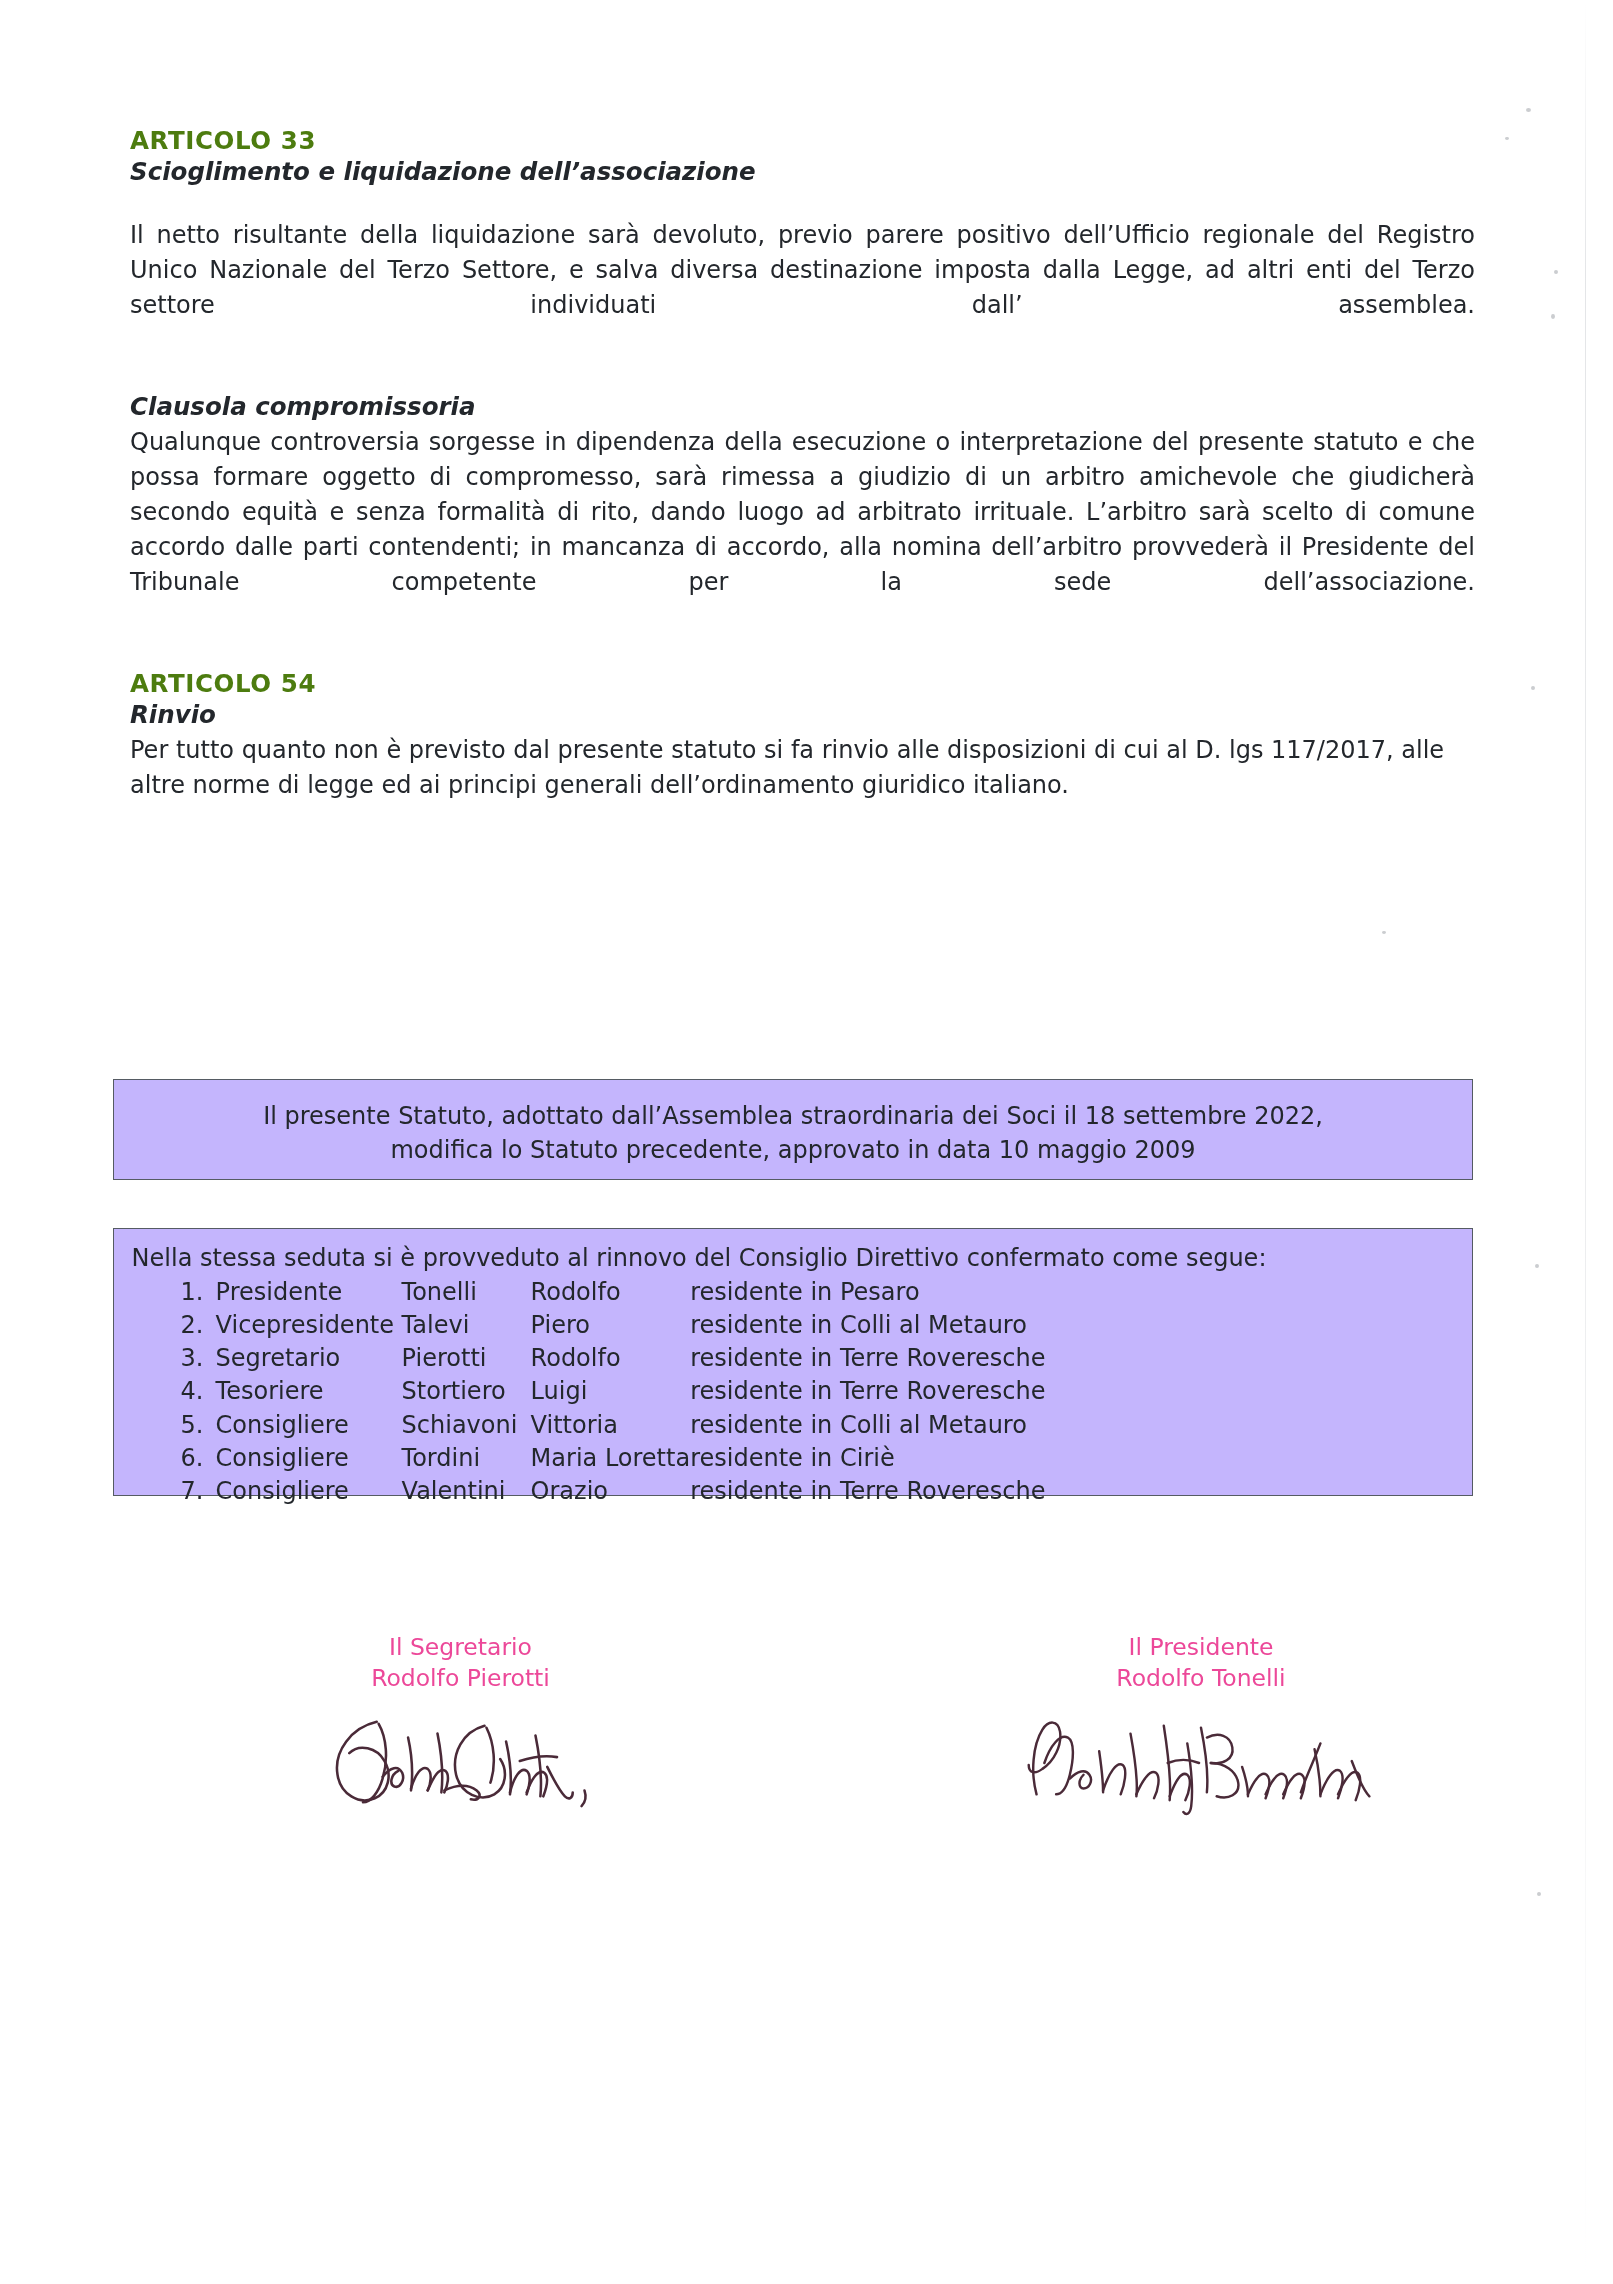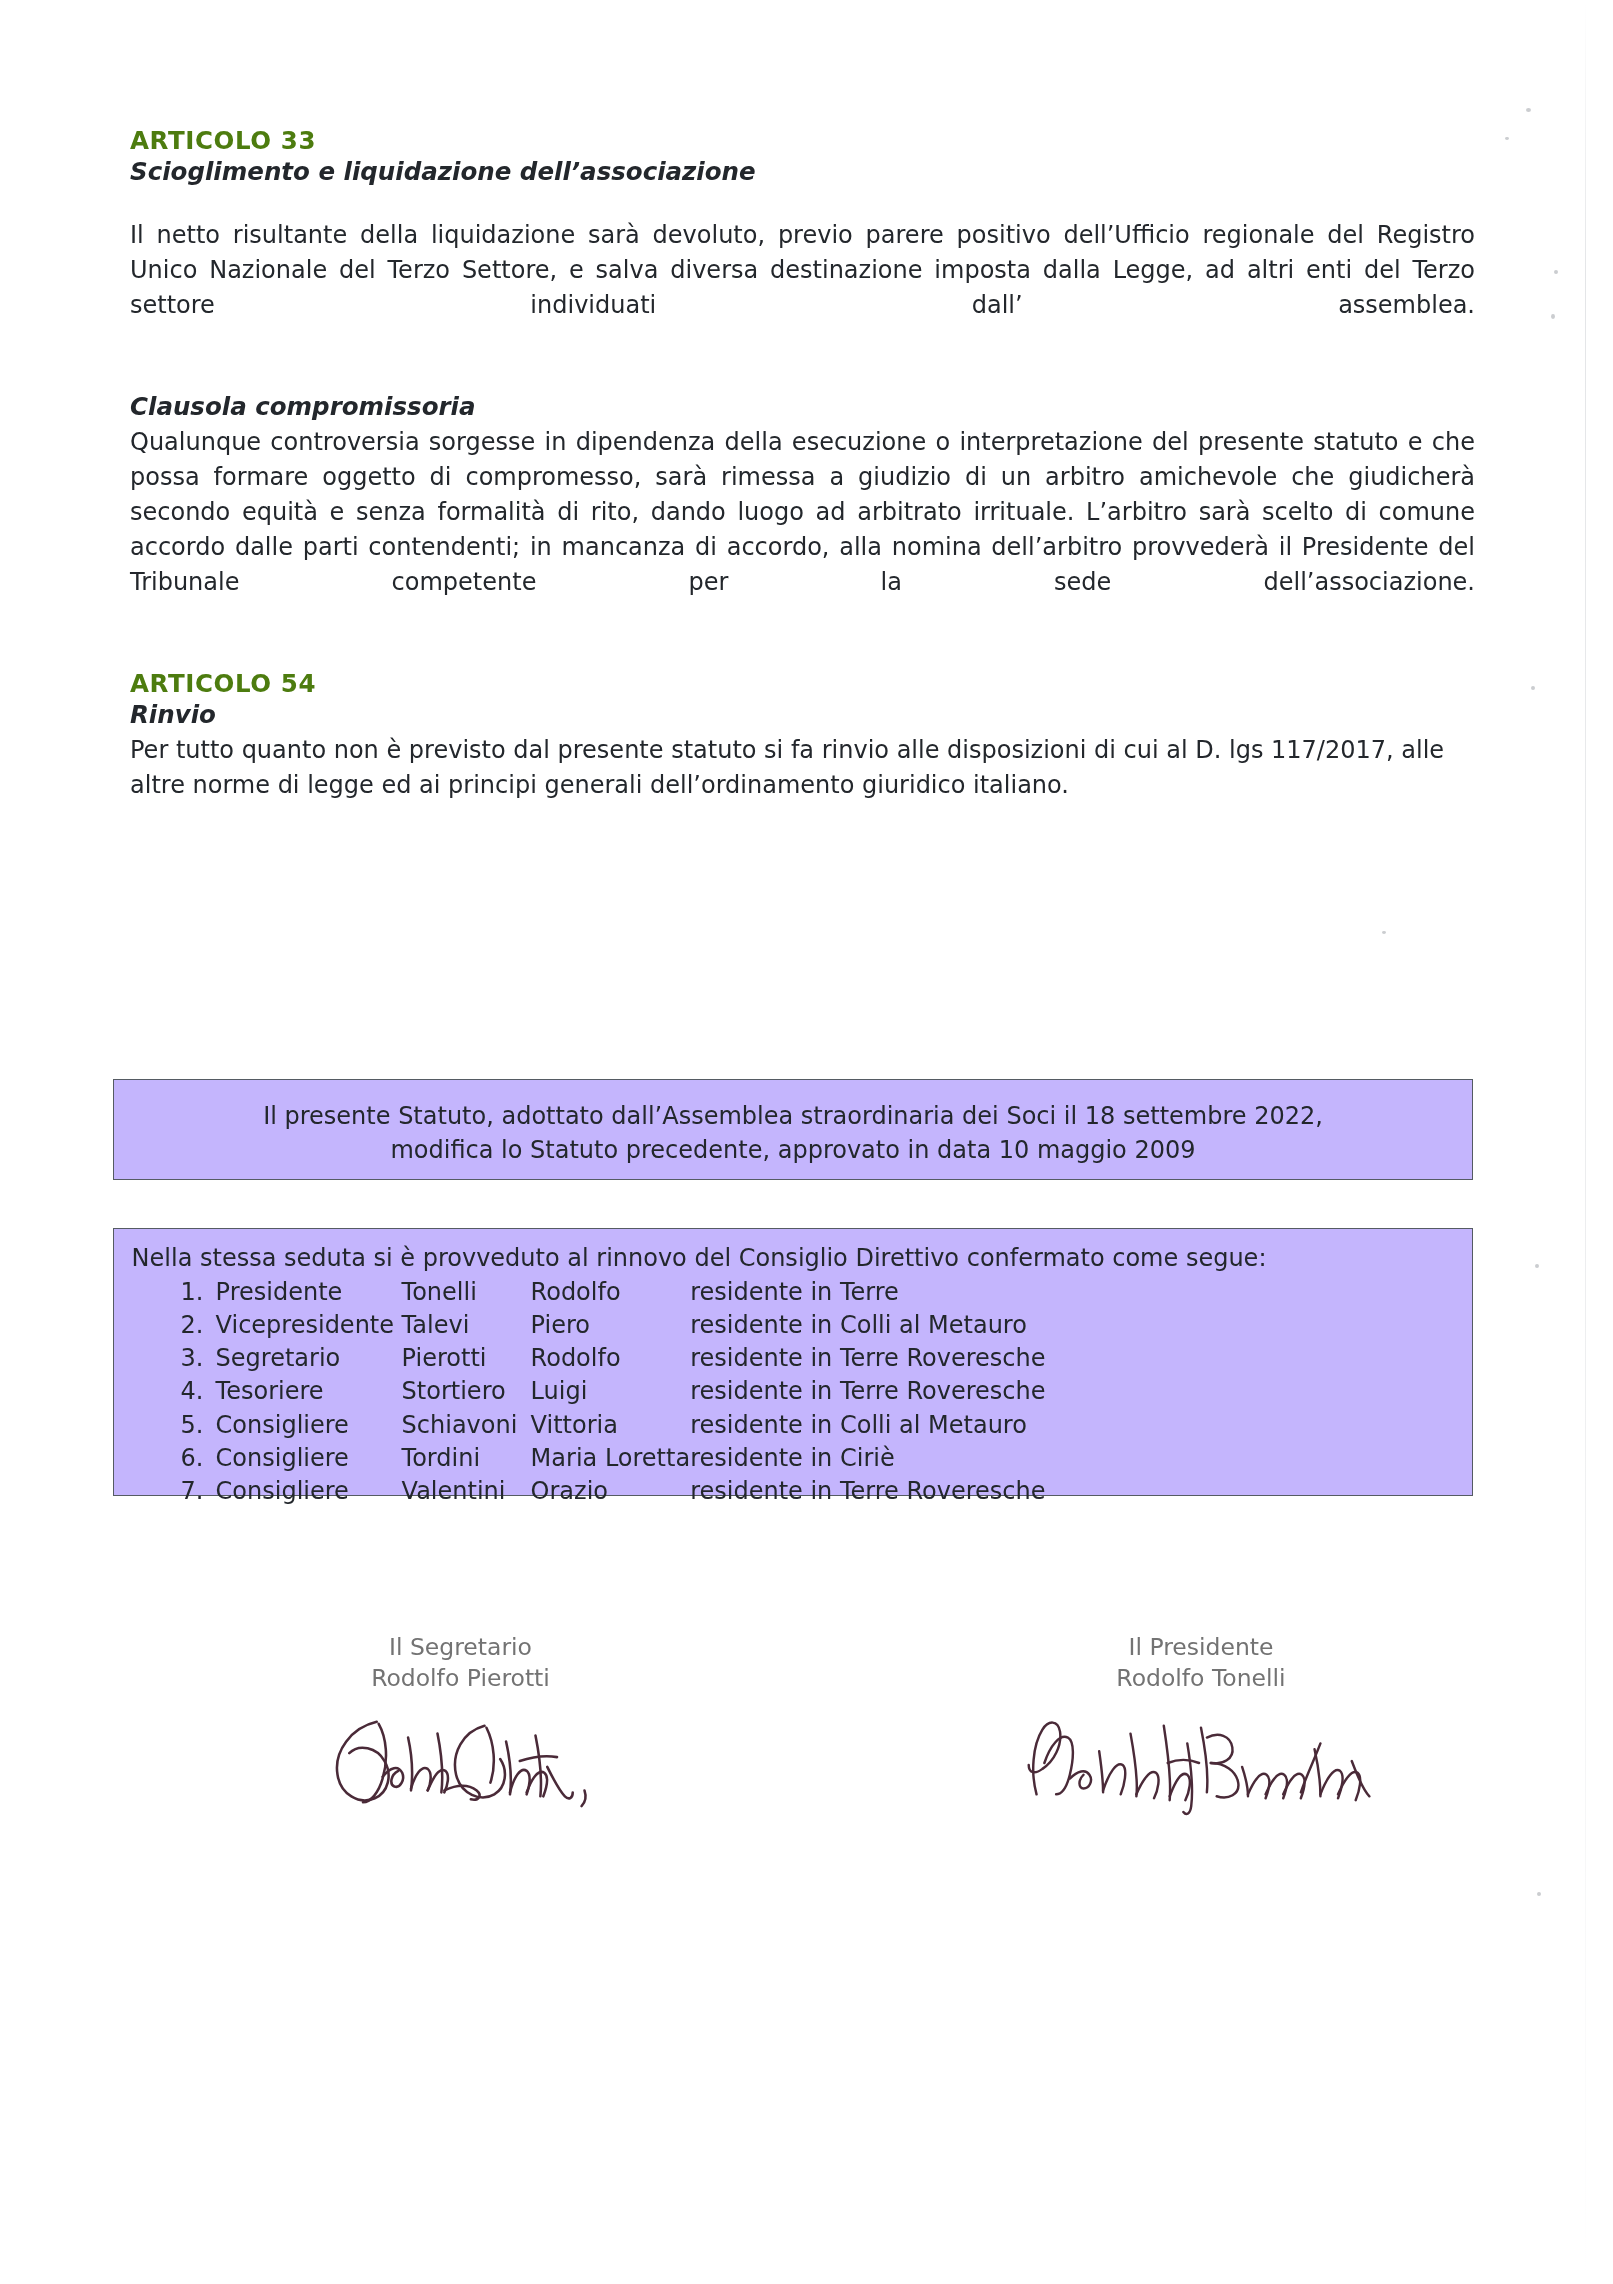--- a/index.html
+++ b/index.html
@@ -146,21 +146,21 @@
     width: 451px;
     text-align: center;
   }
   #sig-secretary { left: 235px; }
   #sig-president { left: 995px; width: 412px; }
 
   .sig-label {
     font-family: "DejaVu Sans", sans-serif;
     font-size: 23.5px;
     line-height: 1.33;
-    color: #737373;
+    color: #ec4899;
   }
   .sig-ink {
     margin-top: 9.8px;
     height: 118px;
     position: relative;
   }
   .sig-ink svg { display: block; }
 
   
   .speck {
@@ -223,21 +223,21 @@
     <div class="consiglio-inner">
       <div class="consiglio-intro">Nella stessa seduta si è provveduto al rinnovo del Consiglio Direttivo confermato come segue:</div>
 
       <table class="council">
         <tbody>
           <tr>
             <td class="c-idx">1.</td>
             <td class="c-role">Presidente</td>
             <td class="c-sur">Tonelli</td>
             <td class="c-name">Rodolfo</td>
-            <td class="c-res">residente in Terre</td>
+            <td class="c-res">residente in Pesaro</td>
           </tr>
           <tr>
             <td class="c-idx">2.</td>
             <td class="c-role">Vicepresidente</td>
             <td class="c-sur">Talevi</td>
             <td class="c-name">Piero</td>
             <td class="c-res">residente in Colli al Metauro</td>
           </tr>
           <tr>
             <td class="c-idx">3.</td>

